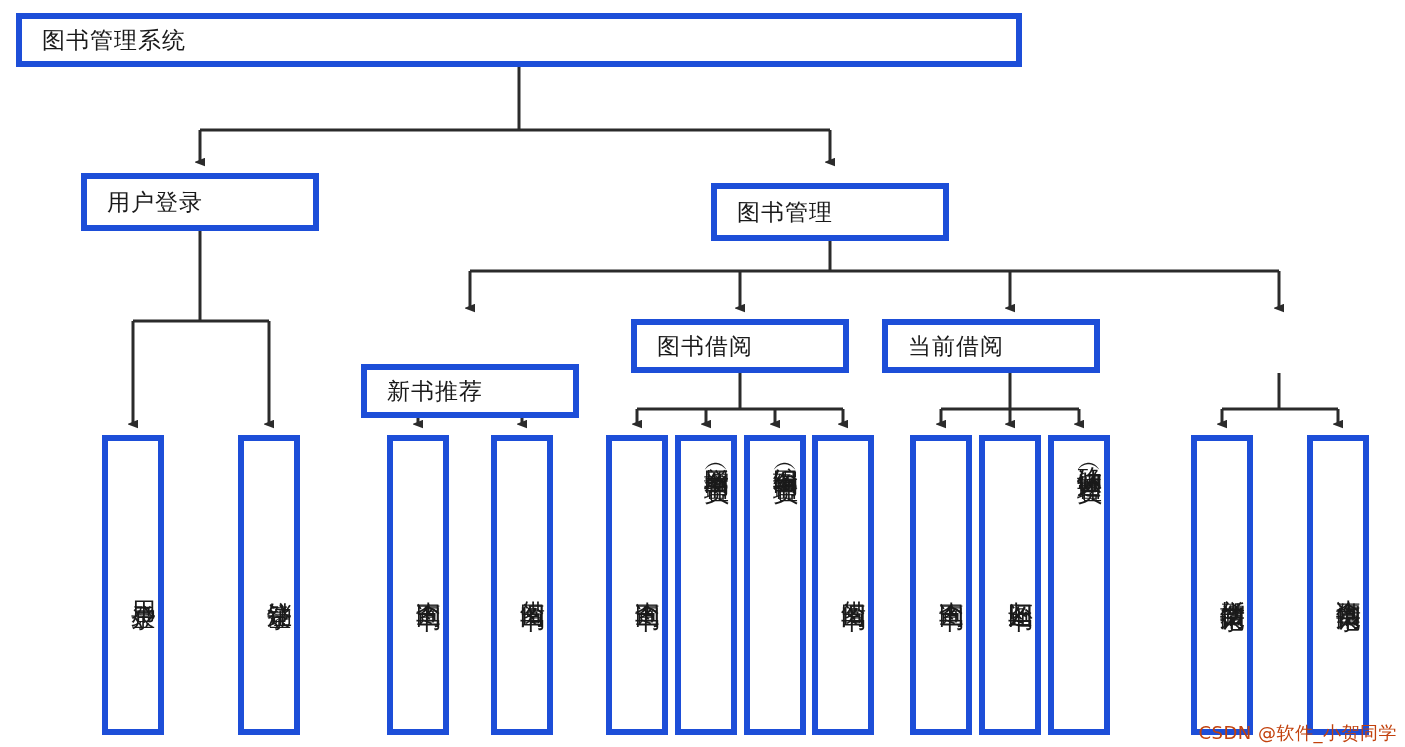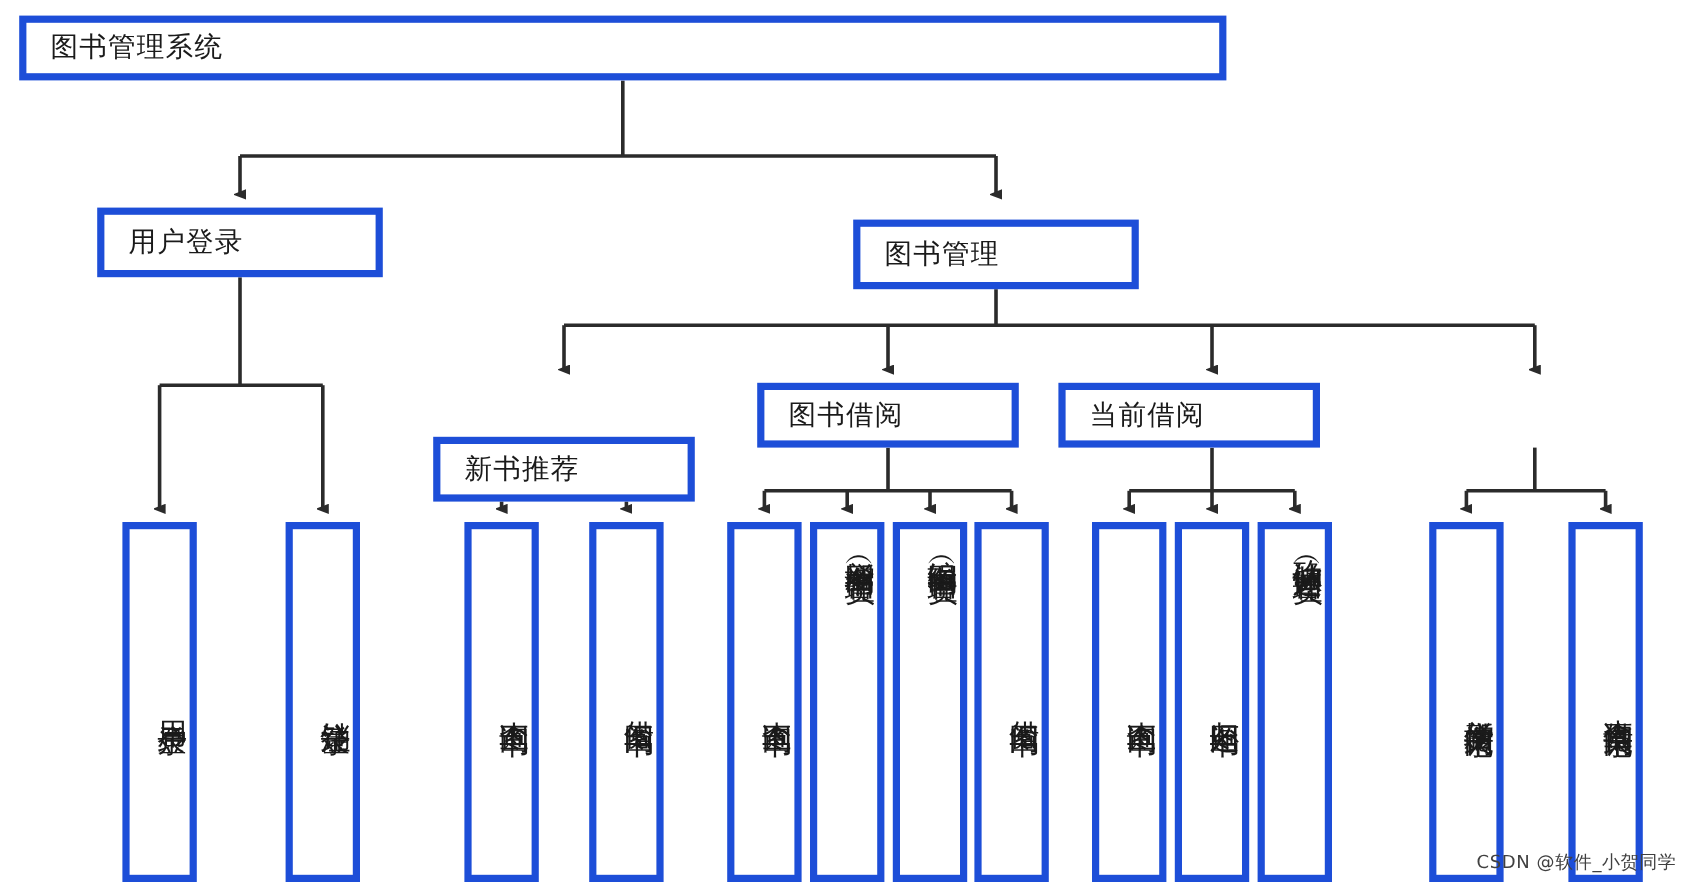--- a/index.html
+++ b/index.html
@@ -65,23 +65,23 @@
     white-space: nowrap;
     margin: 0 auto;
   }
   .node.vert.centered {
     align-items: center;
     padding-top: 0;
   }
   #watermark {
     position: absolute;
     right: 8px;
-    bottom: 19px;
-    font-size: 15px;
-    color: #404040;
+    bottom: 2px;
+    font-size: 18px;
+    color: #c2410c;
     letter-spacing: 0.5px;
     z-index: 5;
     white-space: nowrap;
   }
 </style>
 </head>
 <body>
 
 <div id="diagram-root">
 

